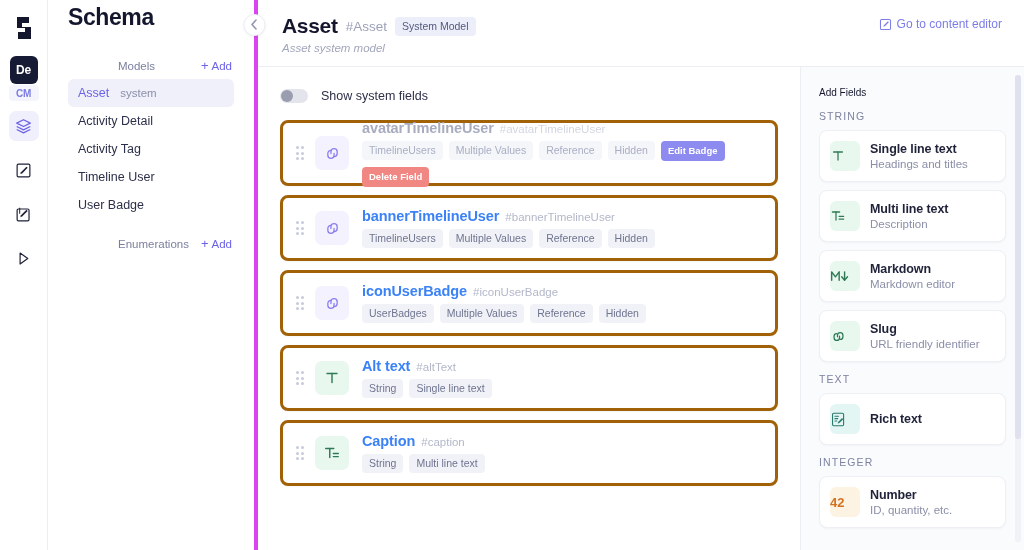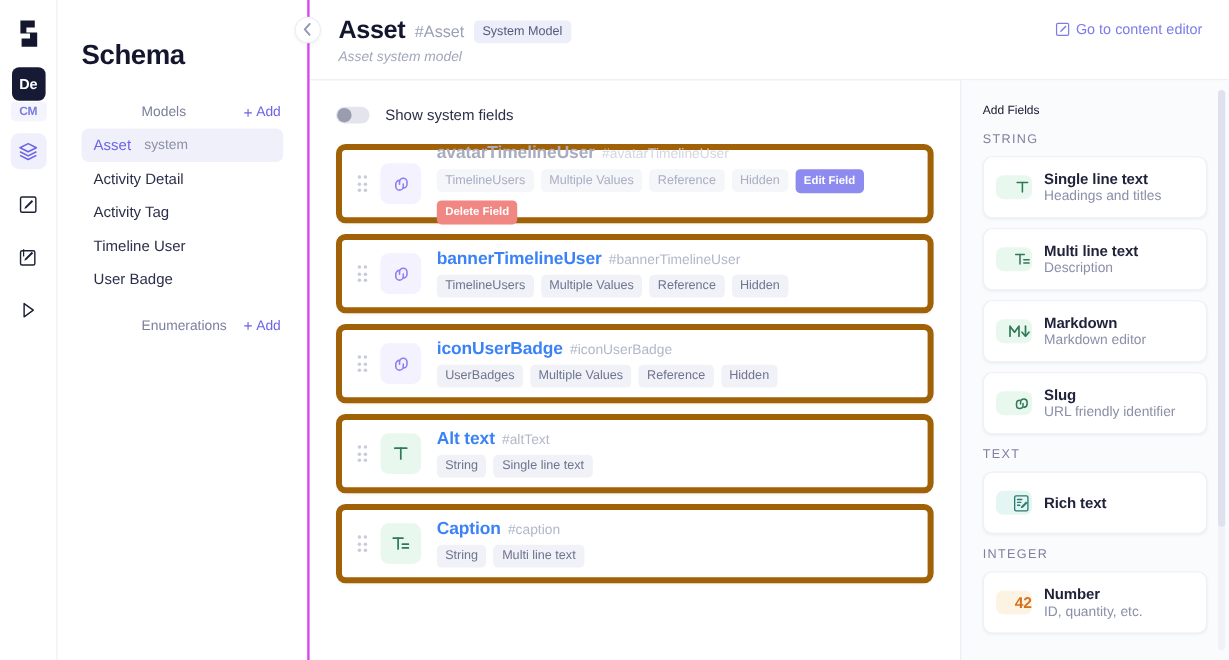--- a/index.html
+++ b/index.html
@@ -47,22 +47,22 @@
     margin-bottom: 14px;
     color: #1d2036;
   }
   .rail-item.active { background: #f0f0fc; color: #6c63e8; }
   .rail-item svg { display: block; }
 
   
   .side {
     width: 210px; flex: 0 0 210px;
     background: #ffffff;
-    border-right: 2px solid #d946ef;
-    padding: 32px 20px 0 20px;
+    border-right: 4px solid #d946ef;
+    padding: 4px 20px 0 20px;
     position: relative;
   }
   .side-title {
     font-size: 23px; font-weight: bold; color: #14162e;
     letter-spacing: -0.4px; margin-bottom: 28px;
   }
   .side-sec {
     display: flex; align-items: center; justify-content: space-between;
     margin-bottom: 7px; padding: 0 2px;
   }
@@ -140,21 +140,21 @@
     background: #e4e5ec; position: relative; flex: 0 0 28px;
   }
   .toggle .knob {
     position: absolute; left: 1px; top: 1px;
     width: 12px; height: 12px; border-radius: 50%;
     background: #9a9daf;
   }
   .toggle-label { font-size: 12.5px; color: #2d3048; }
 
   .fcard {
-    background: #fff; border: 5px solid #a16207; border-radius: 8px;
+    background: #fff; border: 3px solid #a16207; border-radius: 8px;
     box-shadow: 0 1px 2px rgba(30,33,60,0.04);
     height: 66px; margin-bottom: 9px;
     display: flex; align-items: center; padding: 0 14px 0 11px;
   }
   .grip {
     width: 12px; flex: 0 0 12px; margin-right: 9px;
     display: grid; grid-template-columns: repeat(2, 3px);
     grid-template-rows: repeat(3, 3px);
     gap: 2.5px; justify-content: center;
   }
@@ -206,22 +206,22 @@
     font-weight: normal; margin: 11px 0 8px 0;
   }
   .ap-sec.first { margin-top: 0; }
   .ap-card {
     background: #fff; border: 1px solid #eef0f5; border-radius: 8px;
     box-shadow: 0 1px 2px rgba(30,33,60,0.04);
     height: 52px; margin-bottom: 8px;
     display: flex; align-items: center; padding: 0 10px;
   }
   .ap-icon {
-    width: 30px; height: 20px; flex: 0 0 30px; border-radius: 6px;
-    display: flex; align-items: center; justify-content: flex-end; margin-right: 10px;
+    width: 30px; height: 30px; flex: 0 0 30px; border-radius: 6px;
+    display: flex; align-items: center; justify-content: flex-start; margin-right: 10px;
   }
   .ap-icon.green { background: #e9f8ee; color: #2f7a56; }
   .ap-icon.teal  { background: #e3f6f3; color: #2b7a6e; }
   .ap-icon.amber { background: #fdf3e3; color: #d4711f; }
   .ap-icon svg { display: block; }
   .ap-icon .num { font-size: 13px; font-weight: bold; }
   .ap-txt { min-width: 0; }
   .ap-name { font-size: 12.5px; font-weight: bold; color: #1f2239; letter-spacing: -0.1px; }
   .ap-desc { font-size: 11.5px; color: #8b8fa8; margin-top: 2px; }
 
@@ -382,21 +382,21 @@
           <div class="fmain">
             <div class="fname-row">
               <span class="fname">avatarTimelineUser</span>
               <span class="fslug">#avatarTimelineUser</span>
             </div>
             <div class="ftags">
               <span class="ftag">TimelineUsers</span>
               <span class="ftag">Multiple Values</span>
               <span class="ftag">Reference</span>
               <span class="ftag">Hidden</span>
-              <span class="btn-edit">Edit Field</span>
+              <span class="btn-edit">Edit Badge</span>
               <span class="btn-del">Delete Field</span>
             </div>
           </div>
         </div>
 
         <div class="fcard">
           <div class="grip">
               <i></i>
               <i></i>
               <i></i>

